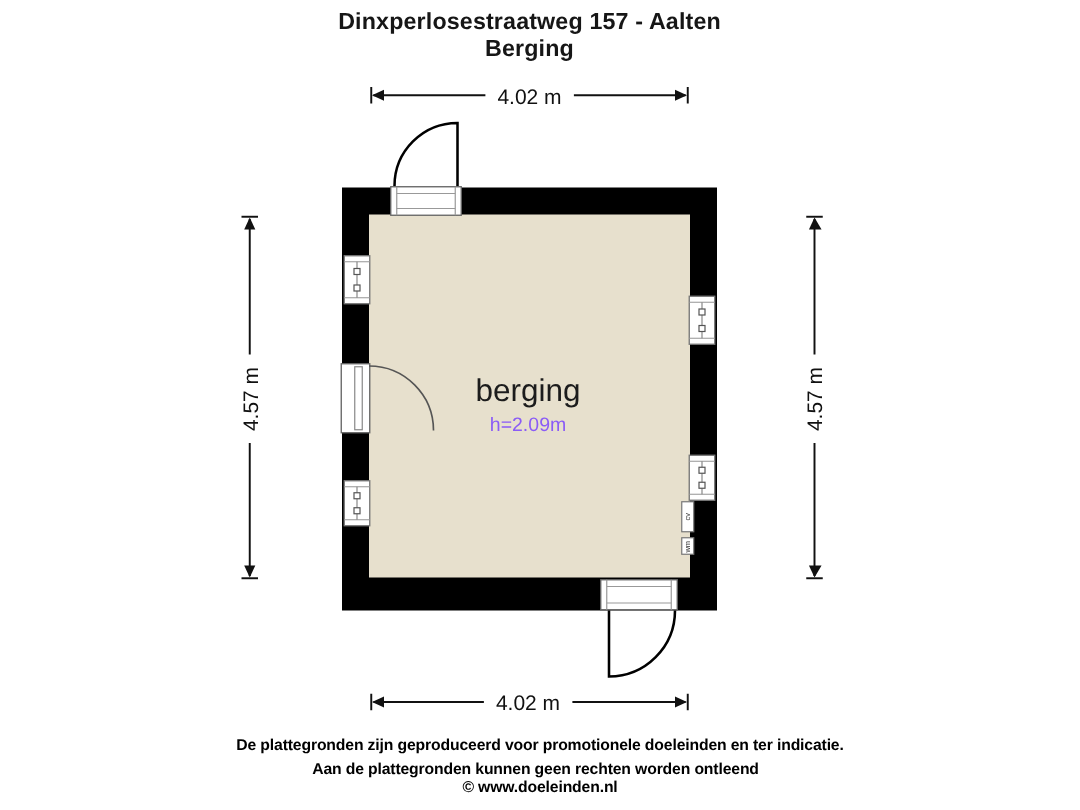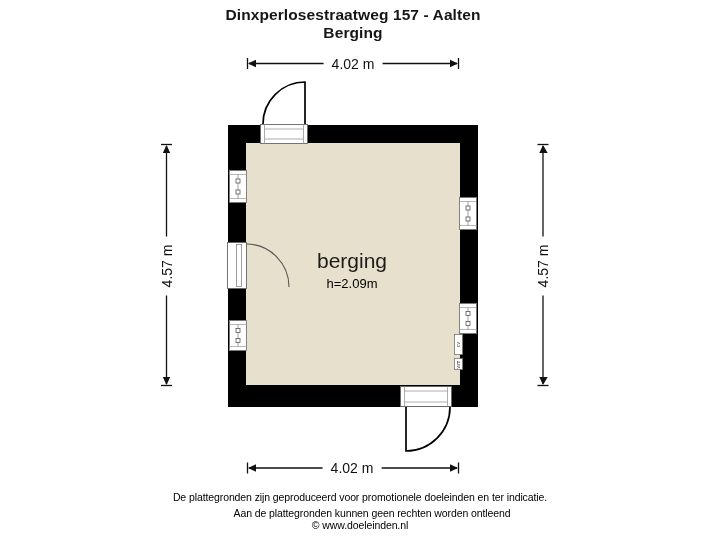--- a/index.html
+++ b/index.html
@@ -5,32 +5,32 @@
   html,body{margin:0;padding:0;background:#ffffff;}
   .canvas{
     position:relative;width:576px;height:540px;background:#ffffff;overflow:hidden;
     font-family:"Liberation Sans",sans-serif;color:#111;
   }
   .abs{position:absolute;transform:translate(-50%,-50%);white-space:nowrap;}
   .title-line{font-weight:bold;font-size:15.5px;color:#161616;letter-spacing:0.1px;}
   .t1{left:353px;top:15px;}
   .t2{left:353px;top:33px;}
   .room-name{left:352px;top:261px;font-size:21px;color:#1c1c1c;}
-  .room-h{left:352px;top:283px;font-size:13px;color:#000000;}
+  .room-h{left:352px;top:283px;font-size:13px;color:#8b5cf6;}
   .dim-label{
     background:#ffffff;border-radius:6px;padding:1px 8px;
     font-size:14px;color:#111;line-height:16px;
   }
   .dim-top{left:353px;top:64px;}
   .dim-bottom{left:352px;top:468px;}
   .dim-left{left:167px;top:266px;transform:translate(-50%,-50%) rotate(-90deg);}
   .dim-right{left:543px;top:266px;transform:translate(-50%,-50%) rotate(-90deg);}
-  .footer-line{font-weight:normal;font-size:10.5px;color:#000;letter-spacing:-0.1px;}
+  .footer-line{font-weight:bold;font-size:10.5px;color:#000;letter-spacing:-0.1px;}
   .f1{left:360px;top:497px;}
-  .f2{left:372px;top:513px;}
+  .f2{left:357px;top:513px;}
   .f3{left:360px;top:525px;}
   svg{position:absolute;left:0;top:0;}
 </style>
 </head>
 <body>
 
 <div class="canvas">
 
   <div class="abs title-line t1">Dinxperlosestraatweg 157 - Aalten</div>
   <div class="abs title-line t2">Berging</div>

